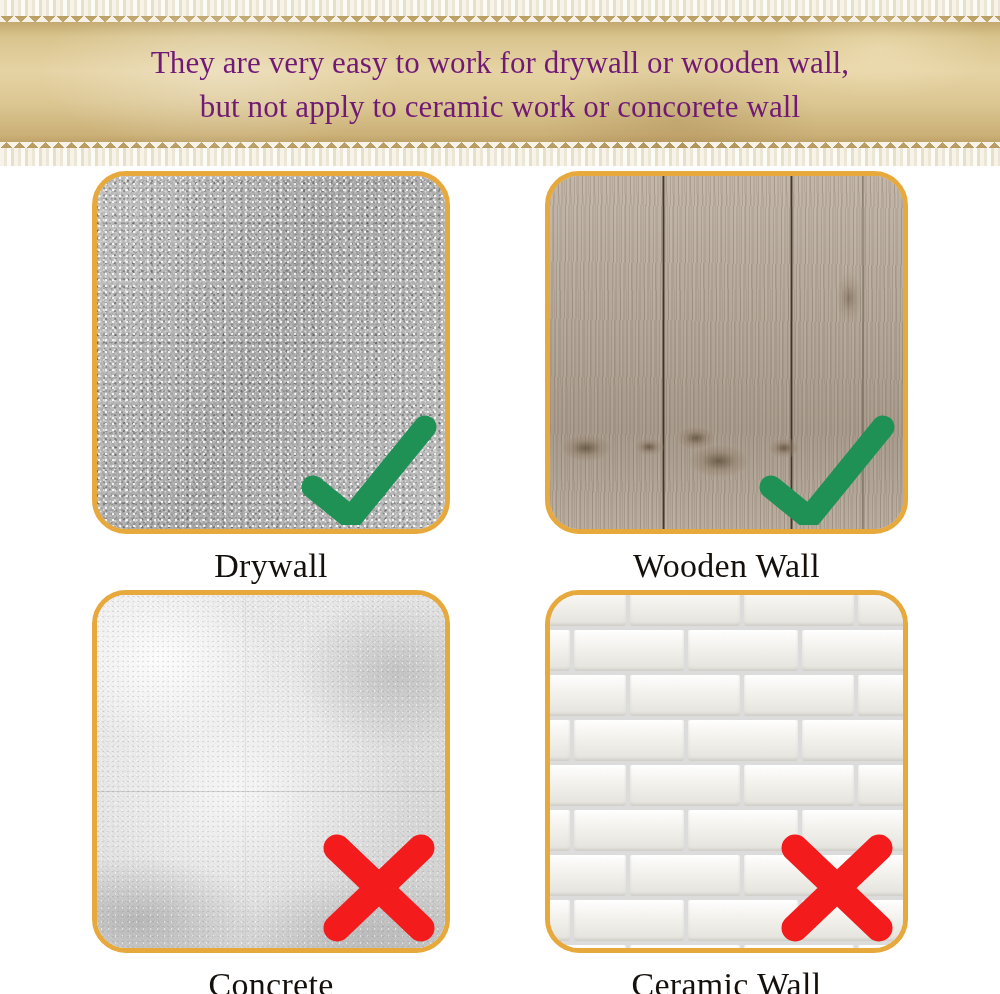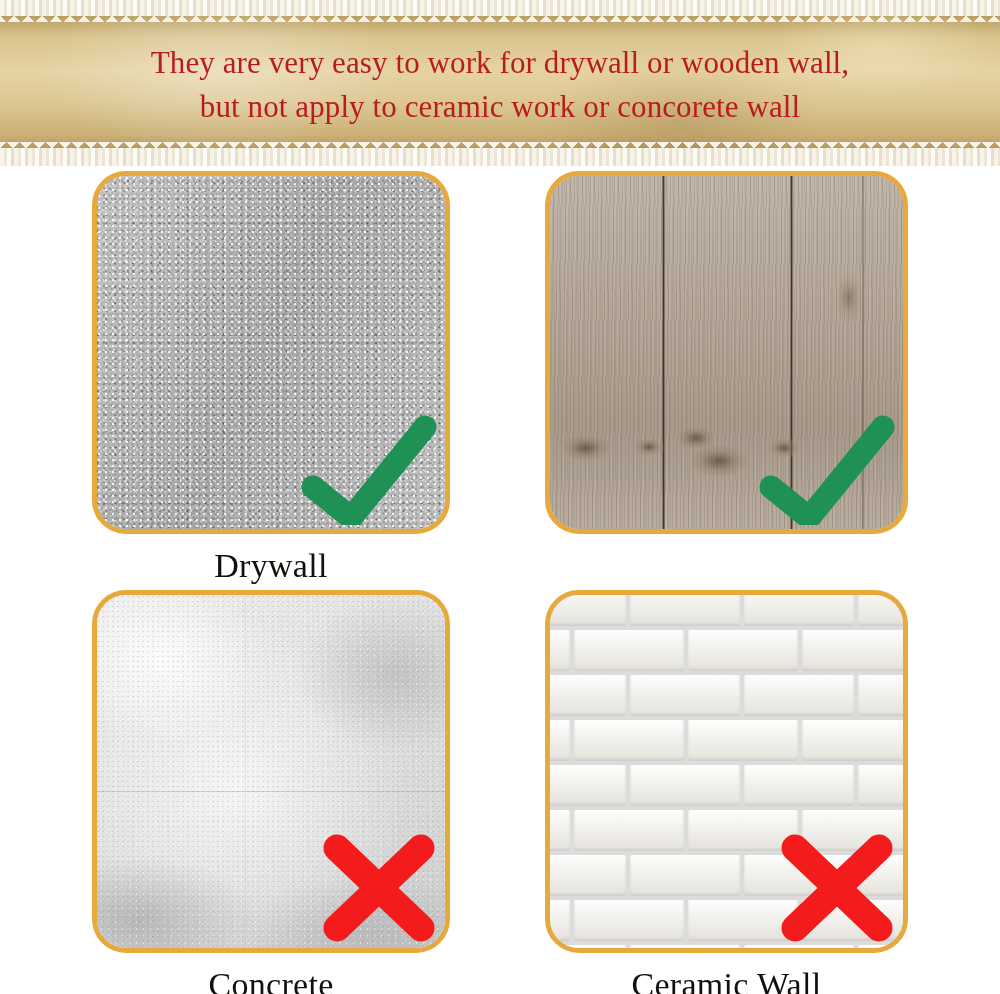--- a/index.html
+++ b/index.html
@@ -58,21 +58,21 @@
     bottom:10px;
     background-image:
       linear-gradient(-135deg, rgba(247,243,233,1) 25%, transparent 25%),
       linear-gradient(135deg, rgba(247,243,233,1) 25%, transparent 25%);
     background-size:13px 13px, 13px 13px;
   }
   .banner-text{
     position:absolute;left:0;top:0;width:1000px;height:166px;
     display:flex;flex-direction:column;align-items:center;justify-content:center;
     gap:4px;
-    color:#b91c1c;
+    color:#701a75;
     font-size:31px;
     line-height:1.28;
     font-family:"Liberation Serif", serif;
     text-align:center;
     z-index:5;
     letter-spacing:.1px;
     padding-top:4px;
     box-sizing:border-box;
   }
   .banner-line{white-space:nowrap;}
@@ -234,20 +234,21 @@
         <div class="knot" style="left:138px; top:268px; width:62px; height:34px;"></div>
         <div class="knot" style="left:218px; top:262px; width:32px; height:20px;"></div>
         <div class="knot" style="left:286px; top:96px;  width:26px; height:52px; opacity:.6;"></div>
       </div>
       <div class="mark">
         <svg width="140" height="110" viewBox="0 0 140 110">
           <path d="M14 72 L52 103 L126 12" fill="none" stroke="#1f9155" stroke-width="23" stroke-linecap="round" stroke-linejoin="round"></path>
         </svg>
       </div>
     </div>
+    <div class="label">Wooden Wall</div>
   </div>
 
   <div class="cell c2">
     <div class="panel">
       <div class="surface surf-concrete">
         <div class="conc-line" style="left:0;right:0;top:196px;height:1px;"></div>
         <div class="conc-line" style="top:0;bottom:0;left:148px;width:1px;opacity:.5;"></div>
       </div>
       <div class="mark">
         <svg width="120" height="112" viewBox="0 0 120 112">

